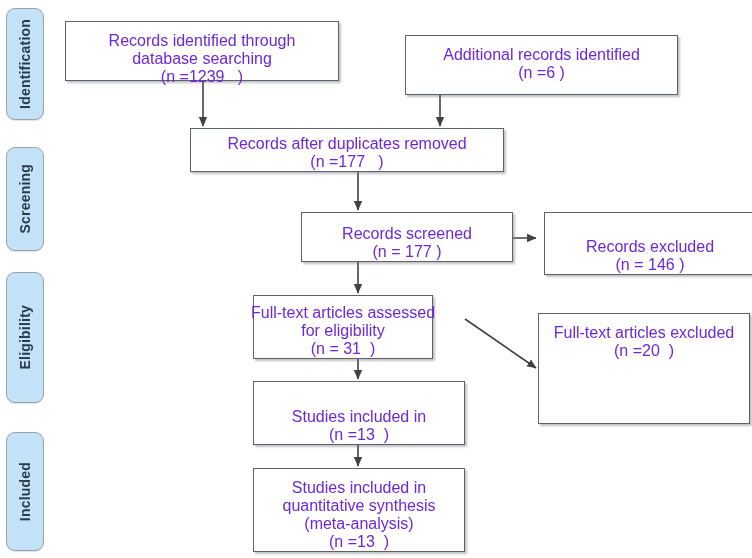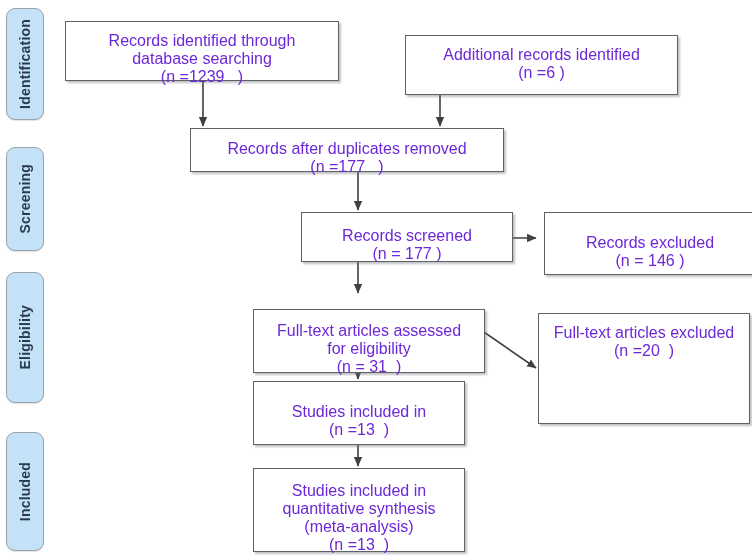--- a/index.html
+++ b/index.html
@@ -57,36 +57,36 @@
     box-sizing: border-box;
     background: #ffffff;
     border: 1.5px solid #5d6168;
     box-shadow: 2px 2px 2px rgba(120,120,125,0.45);
     display: flex;
     flex-direction: column;
     align-items: center;
     justify-content: flex-start;
     padding-top: 10px;
   }
-  .flow-box.center-vert { justify-content: center; padding-top: 16px; }
+  .flow-box.center-vert { justify-content: flex-end; padding-top: 16px; }
   .flow-box .line {
     font-size: 16px;
     font-weight: normal;
     line-height: 18px;
     text-align: center;
     color: #6d28d9;
     white-space: pre;
   }
 
   #box-db-search    { left: 65px;  top: 21px;  width: 274px; height: 60px; }
   #box-other-src    { left: 377px; top: 35px;  width: 273px; height: 60px; margin-left: 28px; }
   #box-dedup        { left: 190px; top: 128px; width: 314px; height: 44px; }
   #box-screened     { left: 253px; top: 212px; width: 212px; height: 50px; margin-left: 48px; }
   #box-excluded     { left: 544px; top: 212px; width: 212px; height: 63px; }
-  #box-fulltext     { left: 253px; top: 295px; width: 232px; height: 64px; margin-top: 14px; }
+  #box-fulltext     { left: 253px; top: 295px; width: 180px; height: 64px; }
   #box-ft-excluded  { left: 538px; top: 313px; width: 212px; height: 111px; }
   #box-qualitative  { left: 253px; top: 381px; width: 212px; height: 64px; }
   #box-quantitative { left: 253px; top: 468px; width: 212px; height: 84px; }
 
   
   #connectors {
     position: absolute;
     left: 0;
     top: 0;
     width: 752px;

